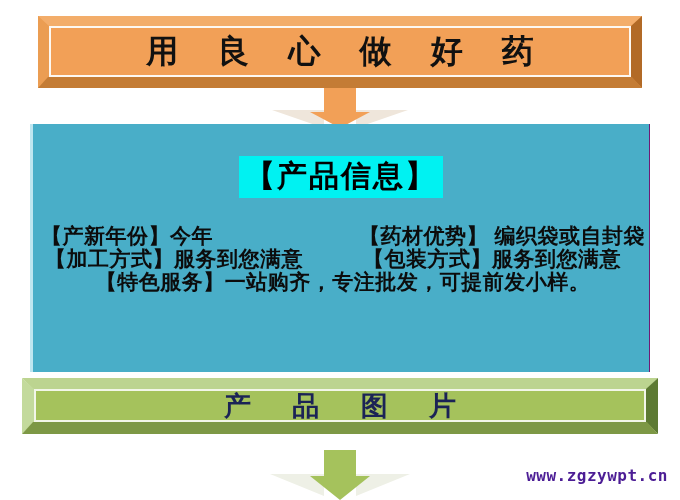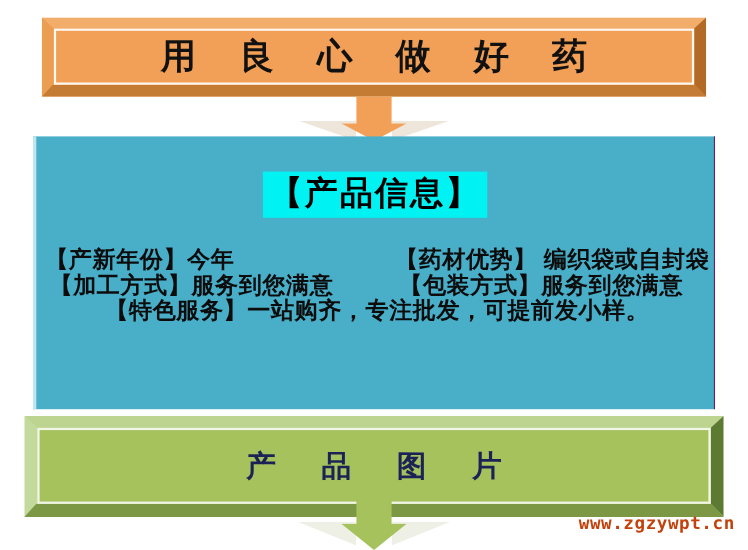--- a/index.html
+++ b/index.html
@@ -164,21 +164,21 @@
   .col-right { flex: 1 1 auto; }
   .info-row.wide .col-left { width: auto; flex: 0 0 auto; }
   .key { letter-spacing: 0.5px; }
   .val { letter-spacing: 0.5px; }
 
   
   #bottom-banner {
     left: 22px;
     top: 378px;
     width: 636px;
-    height: 92px;
+    height: 56px;
   }
   #bottom-banner .tr-top {
     left: 0; top: 0; width: 100%; height: 11px;
     background: #bcd490;
     clip-path: polygon(0 0, 100% 0, calc(100% - 11px) 100%, 11px 100%);
   }
   #bottom-banner .tr-bot {
     left: 0; bottom: 0; width: 100%; height: 12px;
     background: #7d9845;
     clip-path: polygon(11px 0, calc(100% - 11px) 0, 100% 100%, 0 100%);
@@ -234,21 +234,21 @@
   #arrow-bottom .wing-r { right: -40px; width: 54px; clip-path: polygon(0 0, 100% 0, 0 100%); }
 
   
   #watermark {
     position: absolute;
     right: 12px;
     top: 466px;
     font-family: "DejaVu Sans Mono", "Liberation Mono", monospace;
     font-size: 16px;
     font-weight: 700;
-    color: #c2410c;
+    color: #4c1d95;
     letter-spacing: 0.5px;
     white-space: nowrap;
   }
 </style>
 </head>
 <body>
 
 <div class="banner" id="top-banner">
   <div class="bevel"></div>
   <div class="tr-top"></div>

